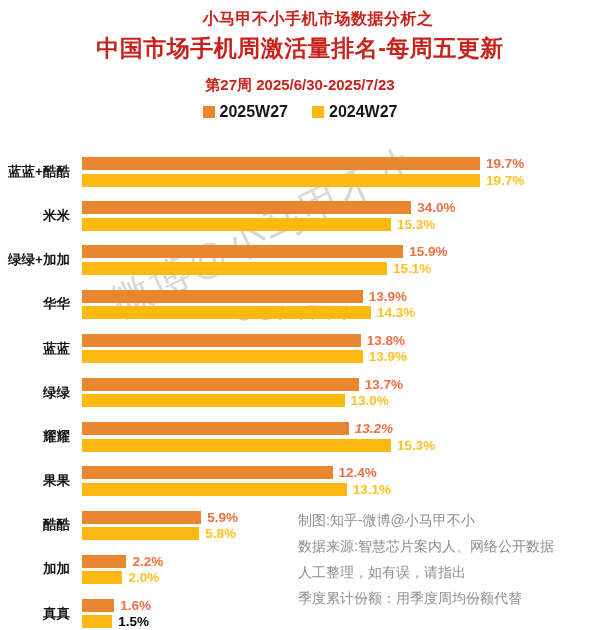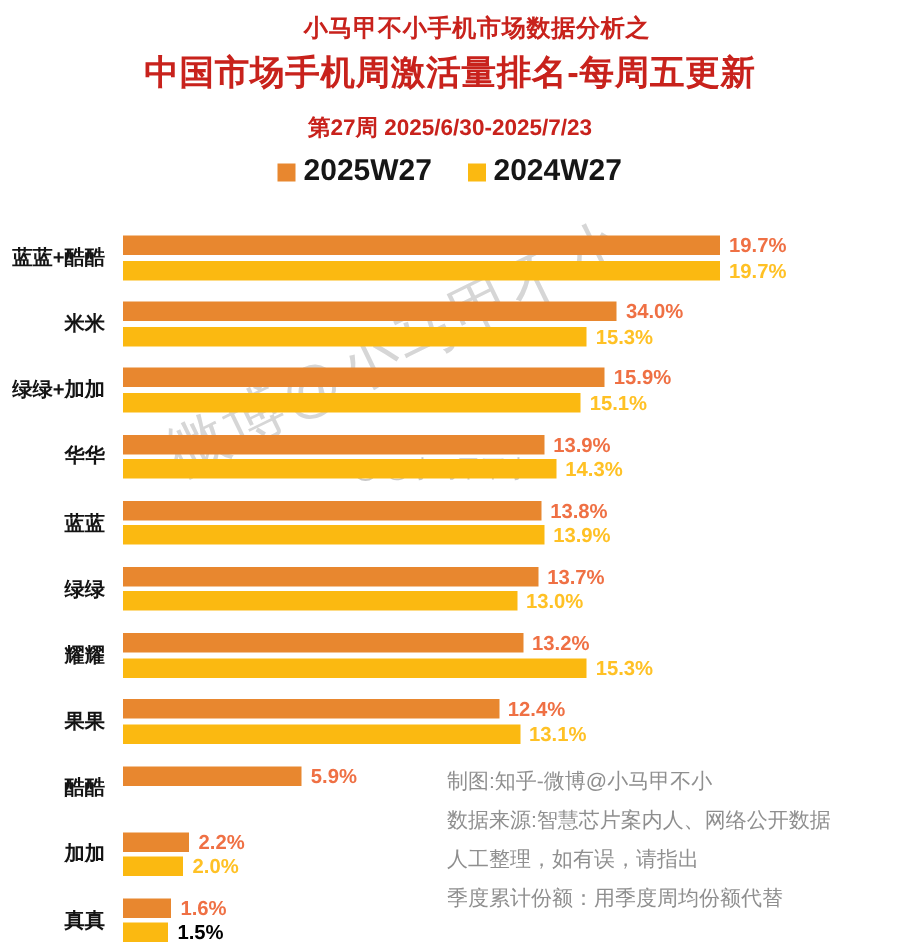--- a/index.html
+++ b/index.html
@@ -9,21 +9,21 @@
   
   .tagline{position:absolute;top:9px;left:0;right:0;text-align:center;
            font-size:16px;font-weight:bold;letter-spacing:0.5px;padding-left:36px;}
   .title{position:absolute;top:33px;left:0;right:0;text-align:center;
          font-size:23px;font-weight:bold;letter-spacing:0.5px;}
   .subtitle{position:absolute;top:76px;left:0;right:0;text-align:center;
             font-size:15px;font-weight:bold;}
   .legend{position:absolute;top:103px;left:0;right:0;display:flex;
           justify-content:center;gap:24px;}
   .legend-item{display:flex;align-items:center;gap:5px;
-               font-size:20px;font-weight:bold;color:#161616;}
+               font-size:16px;font-weight:bold;color:#161616;}
   .legend-swatch{width:12px;height:12px;display:inline-block;}
 
   
   .chart{position:absolute;top:157px;left:0;width:483px;z-index:2;}
   .bar-group{display:grid;grid-template-columns:82px 1fr;height:44.2px;}
   .cat-label{height:29.5px;display:flex;align-items:center;justify-content:flex-end;
              padding-right:12px;box-sizing:border-box;
              font-size:13.5px;font-weight:bold;color:#141414;white-space:nowrap;}
   .bar-pair{display:block;}
   .bar-row{display:flex;align-items:center;height:13px;}
@@ -152,21 +152,21 @@
             <div class="bar" style="width: 262.6px; background: rgb(251, 185, 17);"></div>
             <span class="bar-value" style="color: rgb(255, 193, 37);">13.0%</span>
           </div>
         </div>
       </div>
       <div class="bar-group">
         <div class="cat-label">耀耀</div>
         <div class="bar-pair">
           <div class="bar-row">
             <div class="bar" style="width: 266.7px; background: rgb(232, 135, 47);"></div>
-            <span class="bar-value" style="color: rgb(239, 112, 68);">13.2%</span>
+            <span class="bar-value" style="color: rgb(239, 112, 68); font-style: italic;">13.2%</span>
           </div>
           <div class="bar-row">
             <div class="bar" style="width: 309.1px; background: rgb(251, 185, 17);"></div>
             <span class="bar-value" style="color: rgb(255, 193, 37);">15.3%</span>
           </div>
         </div>
       </div>
       <div class="bar-group">
         <div class="cat-label">果果</div>
         <div class="bar-pair">
@@ -179,20 +179,24 @@
             <span class="bar-value" style="color: rgb(255, 193, 37);">13.1%</span>
           </div>
         </div>
       </div>
       <div class="bar-group">
         <div class="cat-label">酷酷</div>
         <div class="bar-pair">
           <div class="bar-row">
             <div class="bar" style="width: 119.2px; background: rgb(232, 135, 47);"></div>
             <span class="bar-value" style="color: rgb(239, 112, 68);">5.9%</span>
+          </div>
+          <div class="bar-row">
+            <div class="bar" style="width: 117.2px; background: rgb(251, 185, 17);"></div>
+            <span class="bar-value" style="color: rgb(255, 193, 37);">5.8%</span>
           </div>
         </div>
       </div>
       <div class="bar-group">
         <div class="cat-label">加加</div>
         <div class="bar-pair">
           <div class="bar-row">
             <div class="bar" style="width: 44.4px; background: rgb(232, 135, 47);"></div>
             <span class="bar-value" style="color: rgb(239, 112, 68);">2.2%</span>
           </div>

